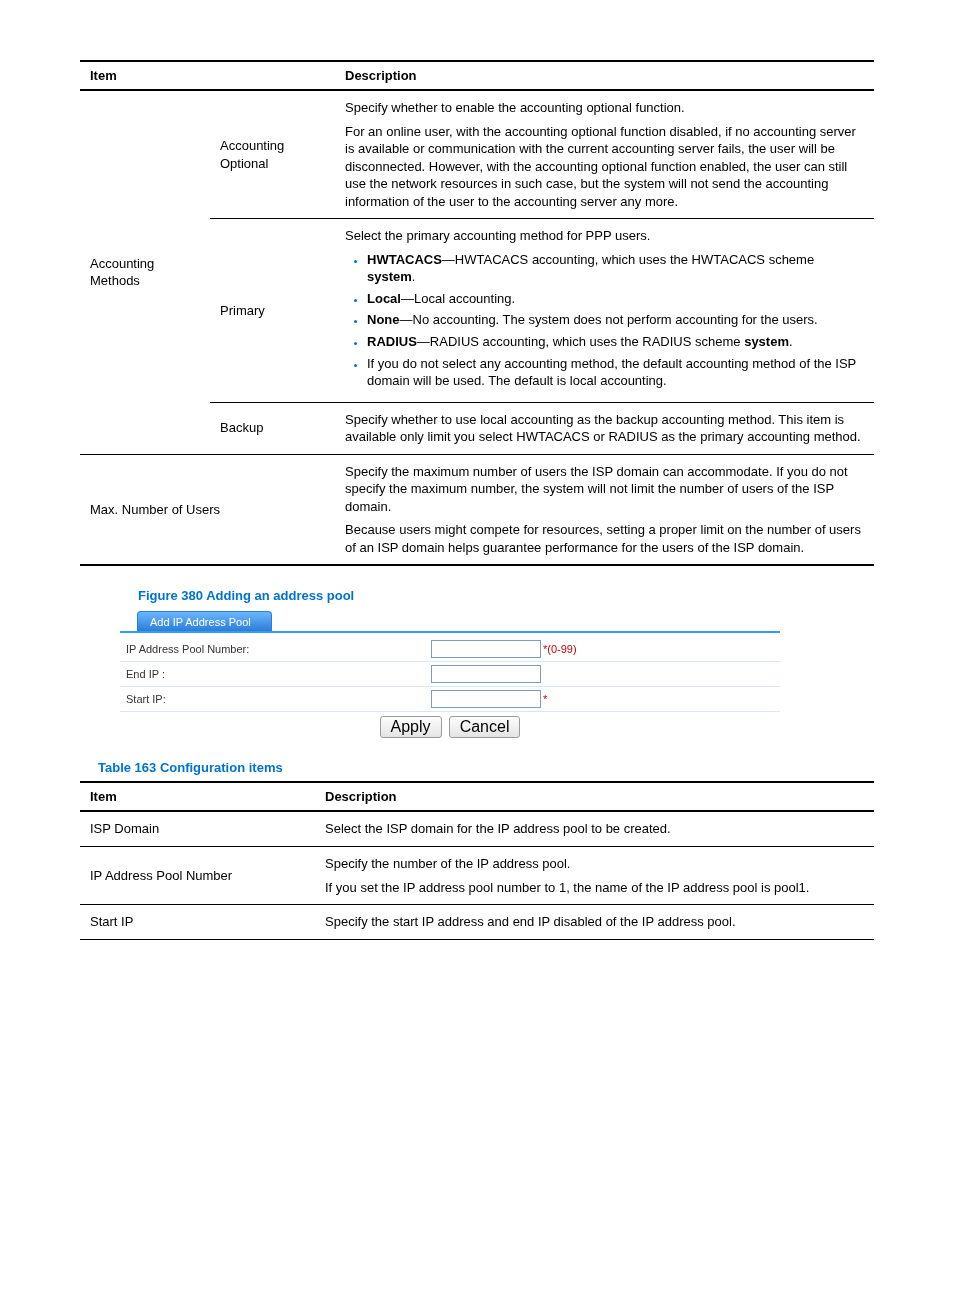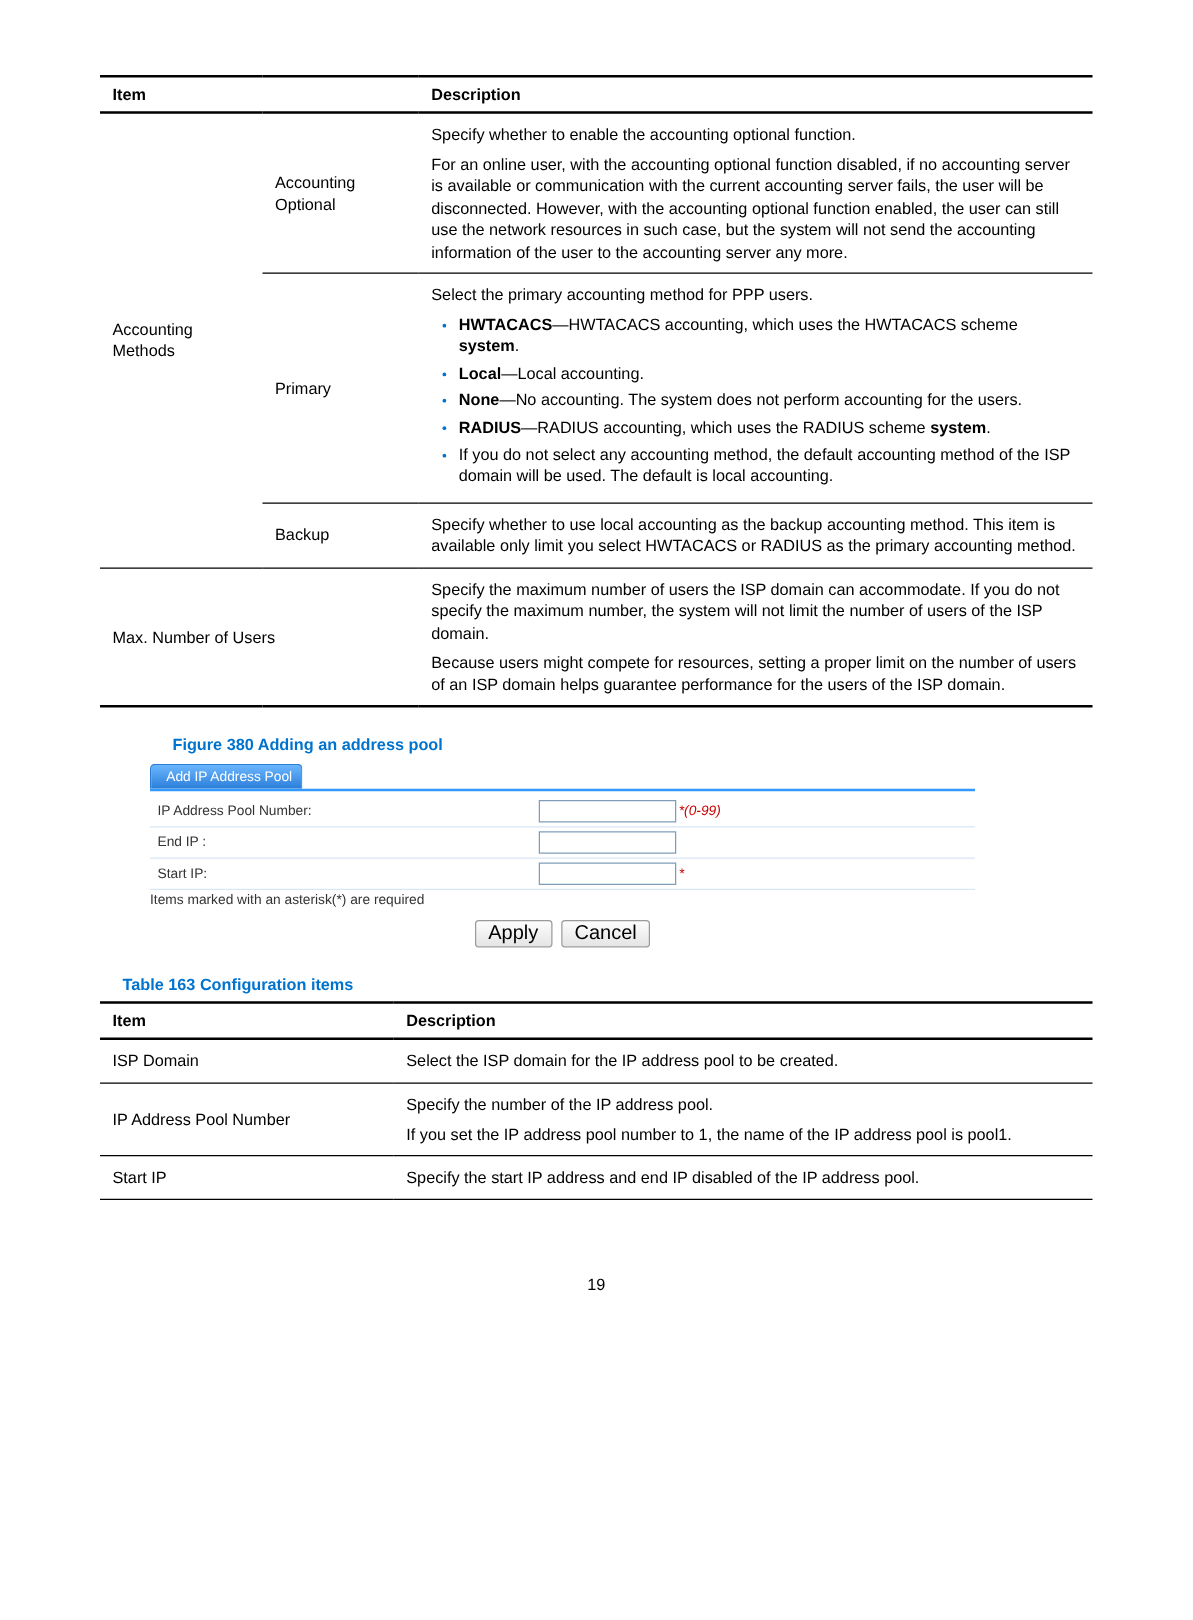--- a/index.html
+++ b/index.html
@@ -68,25 +68,25 @@
     font-size: 11px;
     color: #333;
   }
   .form-tab-row {
     position: relative;
     height: 22px;
     border-bottom: 2px solid #3399ff;
   }
   .form-tab {
     position: absolute;
-    left: 0;
+    left: 17px;
     bottom: 0;
     background: linear-gradient(#6cb6ff, #2a7ed8);
     color: #fff;
-    padding: 4px 7px 3px 12px;
+    padding: 4px 20px 3px 12px;
     border-radius: 4px 4px 0 0;
     border: 1px solid #2a7ed8;
     border-bottom: none;
     font-size: 11px;
   }
   .form-row {
     display: flex;
     align-items: center;
     padding: 3px 6px;
     border-bottom: 1px solid #d9e6f5;
@@ -97,21 +97,21 @@
   .form-input {
     font-family: inherit;
     font-size: 11px;
     height: 18px;
     border: 1px solid #7f9db9;
     background: #fff;
     box-sizing: border-box;
   }
   select.form-input { width: 70px; }
   .text-input { width: 110px; padding: 0 2px; }
-  .req { color: #c00; margin-left: 2px; font-style: italic; }
+  .req { color: #c00; margin-left: 2px; }
   .form-note {
     font-size: 11px;
     color: #333;
     padding: 2px 0 6px 0;
   }
   .form-btns {
     text-align: center;
     padding-top: 4px;
   }
   .wbtn {
@@ -194,21 +194,20 @@
   </div>
   <div class="form-row">
     <div class="form-label">End IP :</div>
     <input class="form-input text-input" style="">
   </div>
   <div class="form-row">
     <div class="form-label">Start IP:</div>
     <input class="form-input text-input" style="">
     <span class="req">*</span>
   </div>
-  <div class="form-note">Items marked with an asterisk(*) are required</div>
   <div class="form-btns">
     <button class="wbtn">Apply</button>
     <button class="wbtn">Cancel</button>
   </div>
 </div>
 
 <div class="caption">Table 163 Configuration items</div>
 
 <table class="doc-table">
   <thead>
@@ -229,15 +228,14 @@
         <p>If you set the IP address pool number to 1, the name of the IP address pool is pool1.</p>
       </td>
     </tr>
     <tr>
       <td style="border-bottom:1px solid #000">Start IP</td>
       <td style="border-bottom:1px solid #000">Specify the start IP address and end IP disabled of the IP address pool.</td>
     </tr>
   </tbody>
 </table>
 
-<div class="page-num">19</div>
 
 </div>
 
 </body></html>

